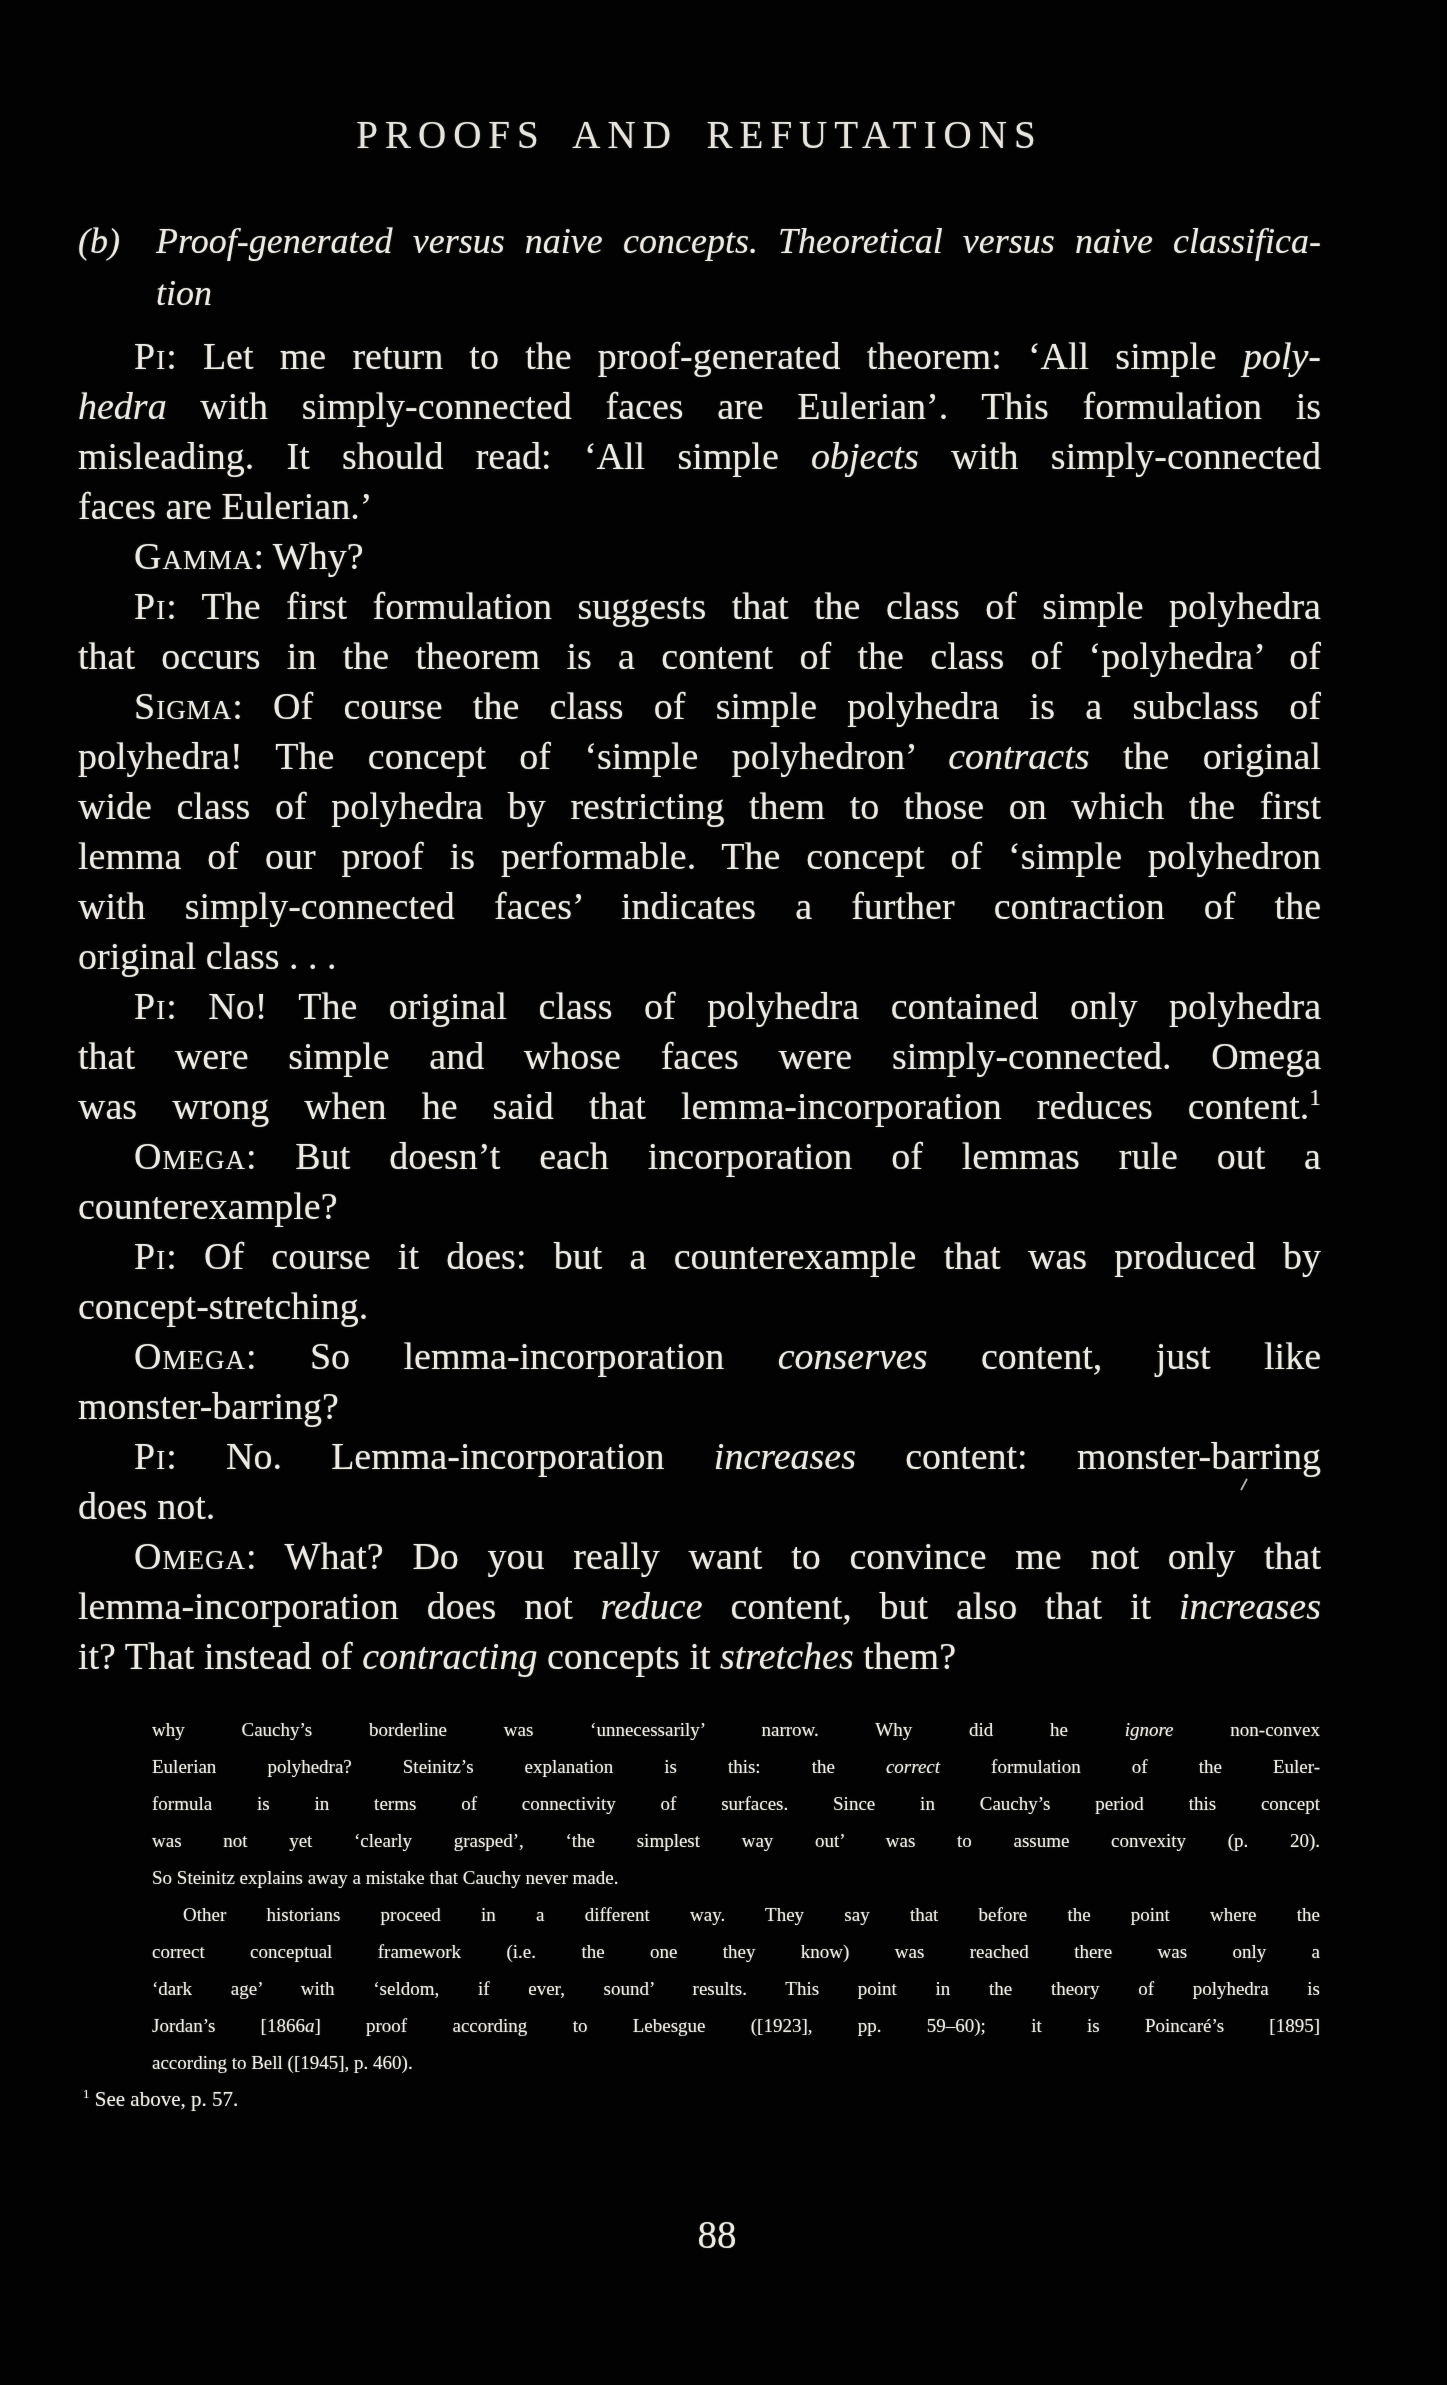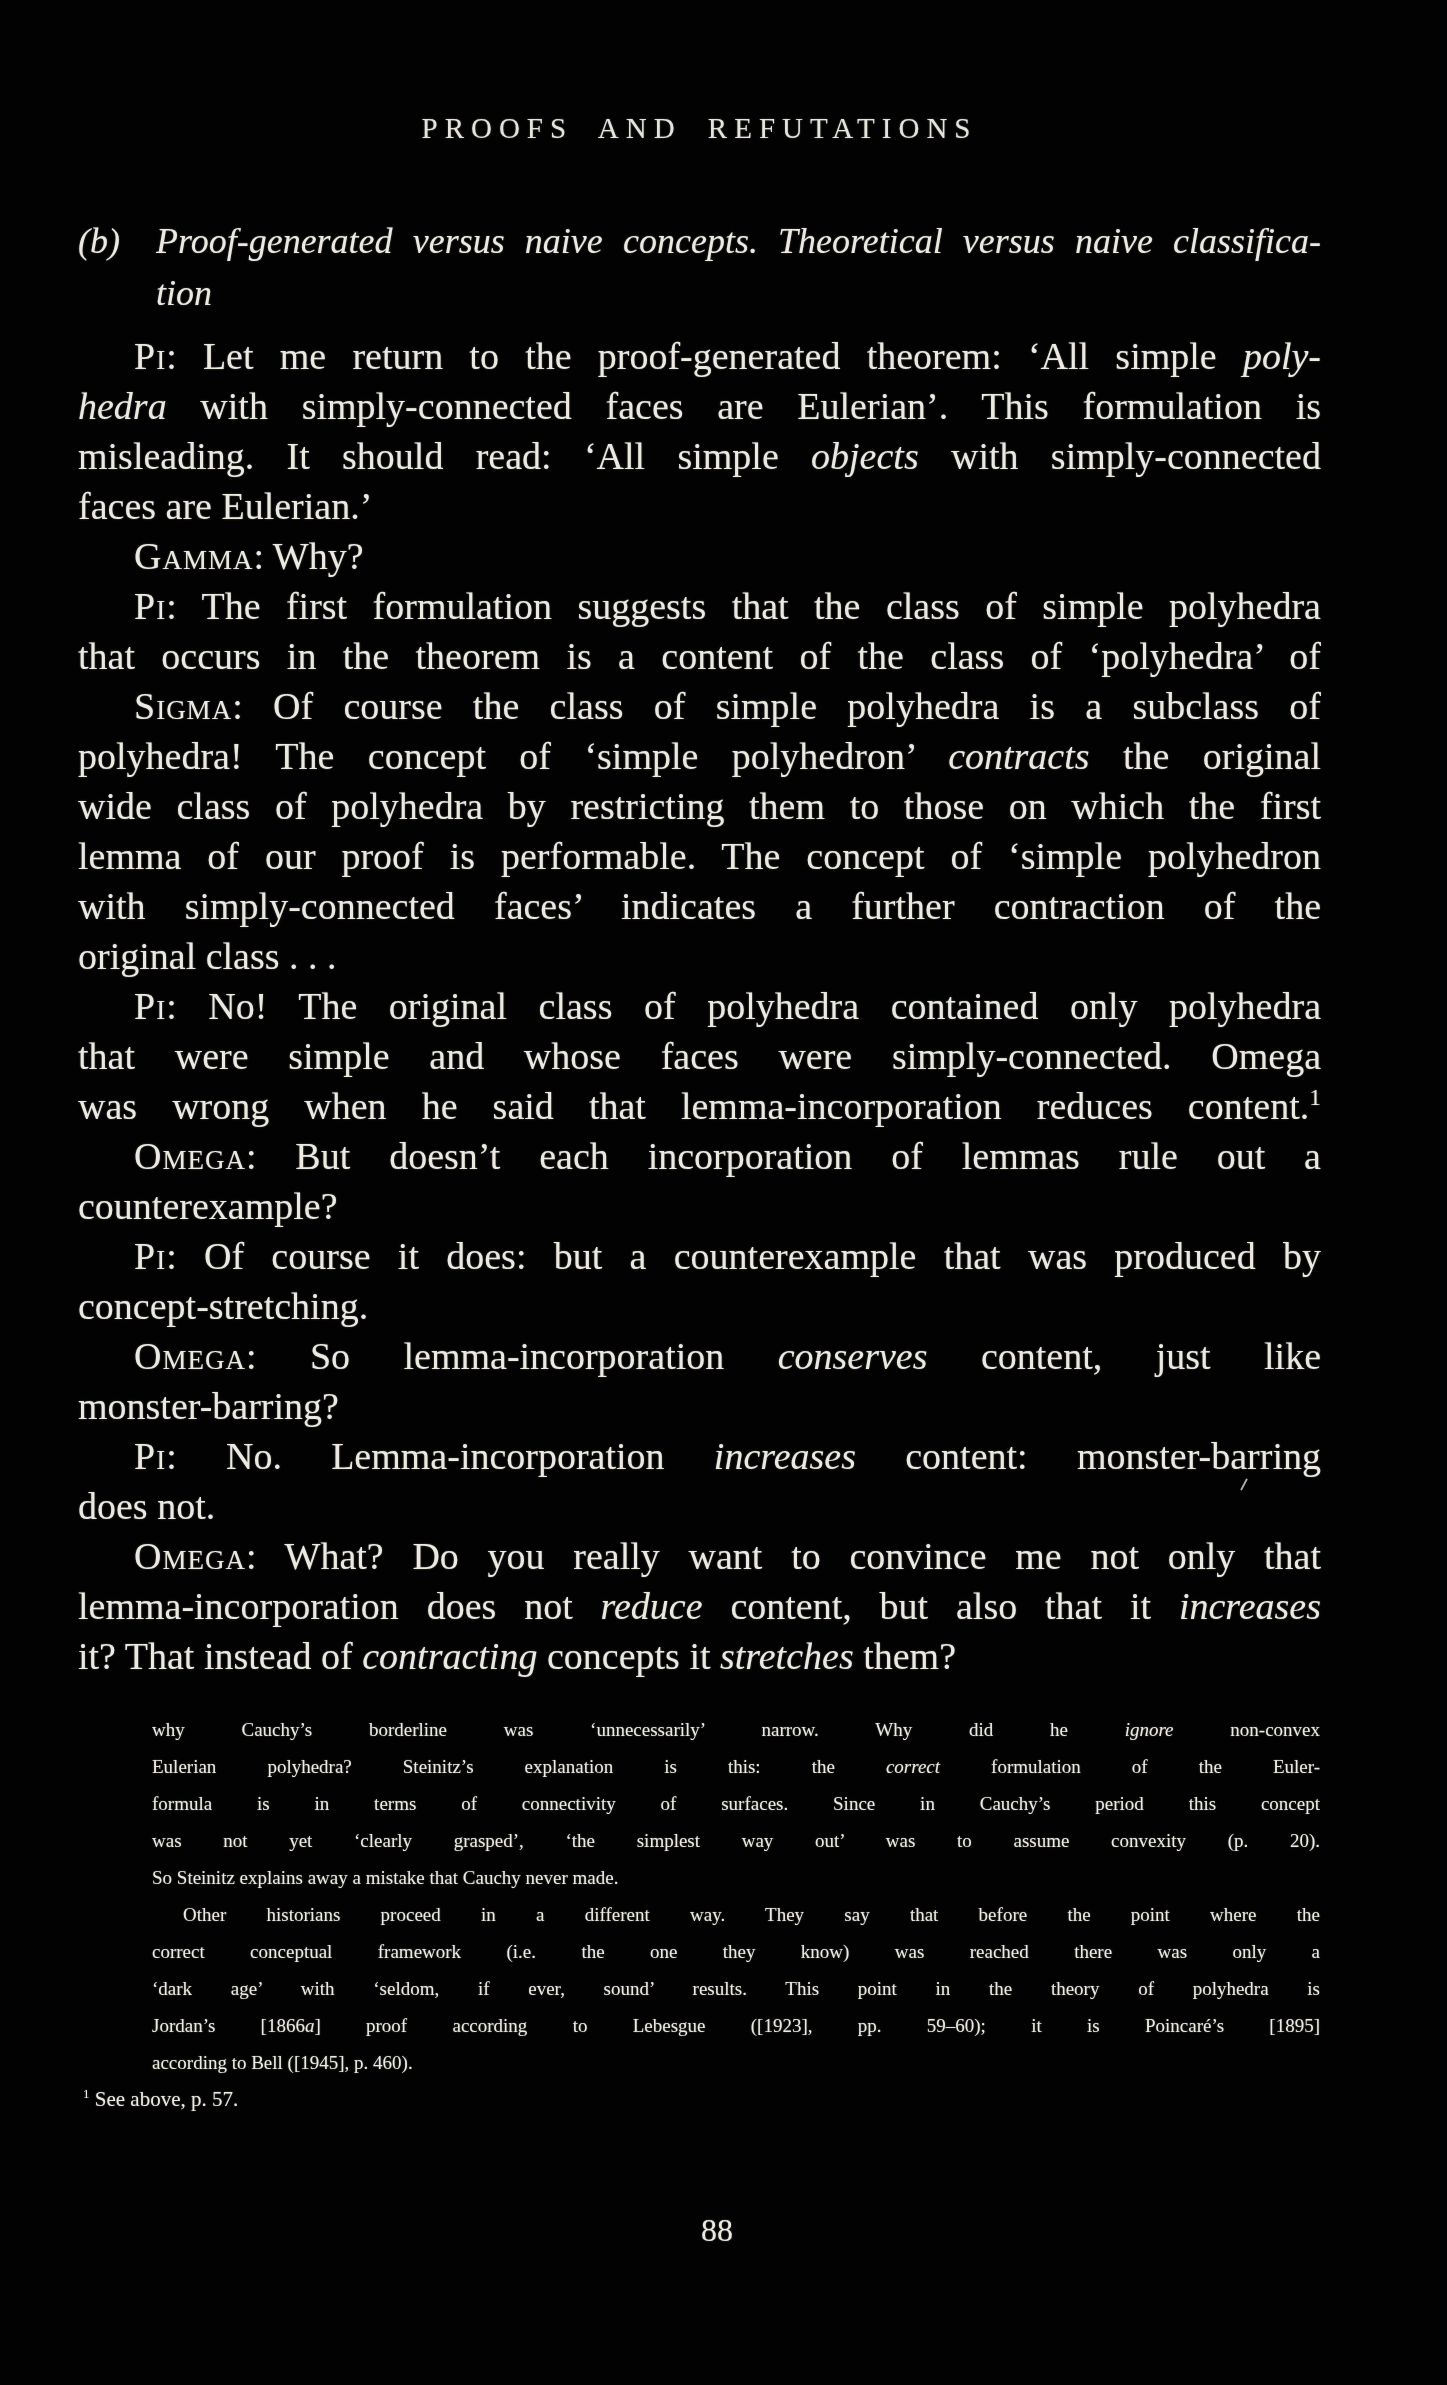--- a/index.html
+++ b/index.html
@@ -4,38 +4,38 @@
 <style>
   html,body{margin:0;padding:0;background:#020202;}
   .page{
     position:relative;width:1447px;height:2385px;overflow:hidden;
     background:#020202;color:#ece9e2;
     font-family:"Liberation Serif","DejaVu Serif",serif;
     text-shadow:0 0 2px rgba(235,232,225,.40);
   }
   .running-head{
     position:absolute;top:112px;left:78px;width:1243px;
-    text-align:center;font-size:29px;letter-spacing:7px;word-spacing:12px;
+    text-align:center;font-size:39px;letter-spacing:7px;word-spacing:12px;
     color:#e6e3dc;
   }
   .textblock{position:absolute;left:78px;top:0;width:1243px;}
   .section-heading{margin-top:215px;font-size:36px;line-height:52px;}
   .dialogue{margin-top:12px;font-size:38px;line-height:50px;}
   .footnote-cont{margin-top:30px;margin-left:74px;width:1168px;font-size:19px;line-height:37px;}
   .footnote-one{margin-left:5px;width:1237px;font-size:21px;line-height:37px;}
   .ln{min-height:1em;}
   .just{text-align:justify;text-align-last:justify;text-justify:inter-word;}
   .ind{text-indent:56px;}
   .footnote-cont .ind{text-indent:31px;}
   .hind{padding-left:78px;}
   .b-label{display:inline-block;width:78px;}
   .i{font-style:italic;}
   .sc{font-variant:small-caps;letter-spacing:1px;}
   .sup{vertical-align:super;font-size:62%;line-height:0;}
-  .page-number{position:absolute;top:2212px;left:0;width:1434px;text-align:center;font-size:32px;}
+  .page-number{position:absolute;top:2212px;left:0;width:1434px;text-align:center;font-size:39px;}
   .scan-artifact{
     position:absolute;left:1243px;top:1478px;width:2px;height:13px;
     background:#cfccc6;transform:rotate(28deg);border-radius:2px;opacity:.85;
   }
 </style>
 </head>
 <body>
 
 <div class="page">
   <div class="running-head">PROOFS AND REFUTATIONS</div>

